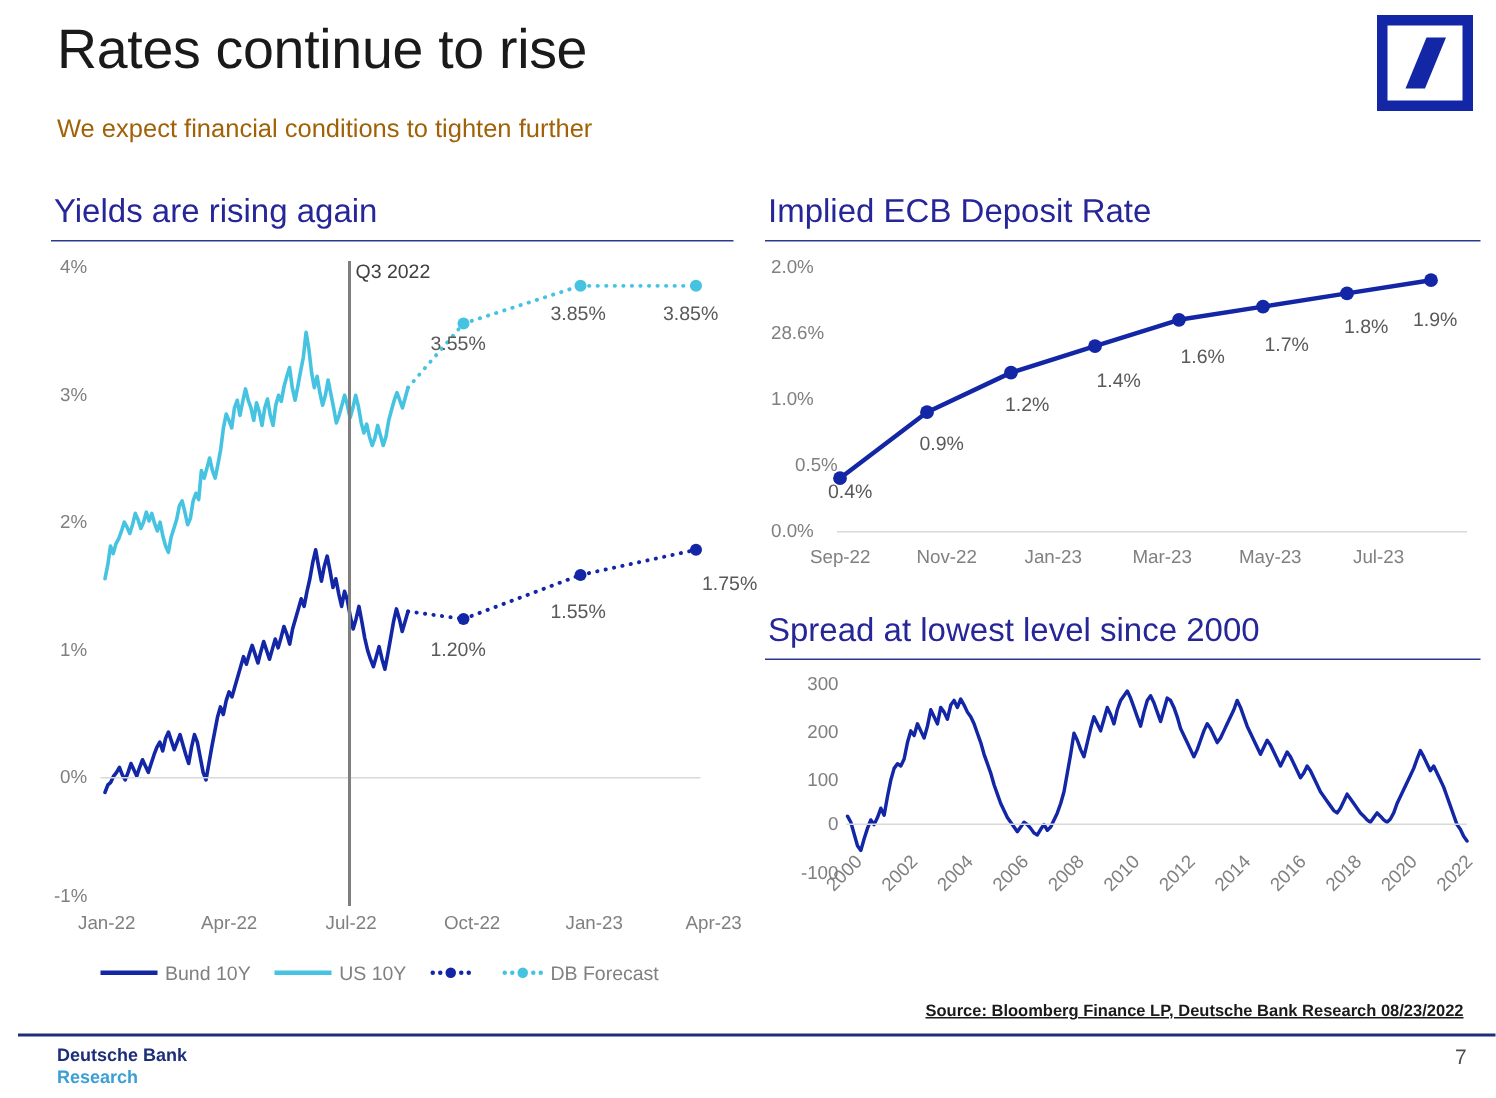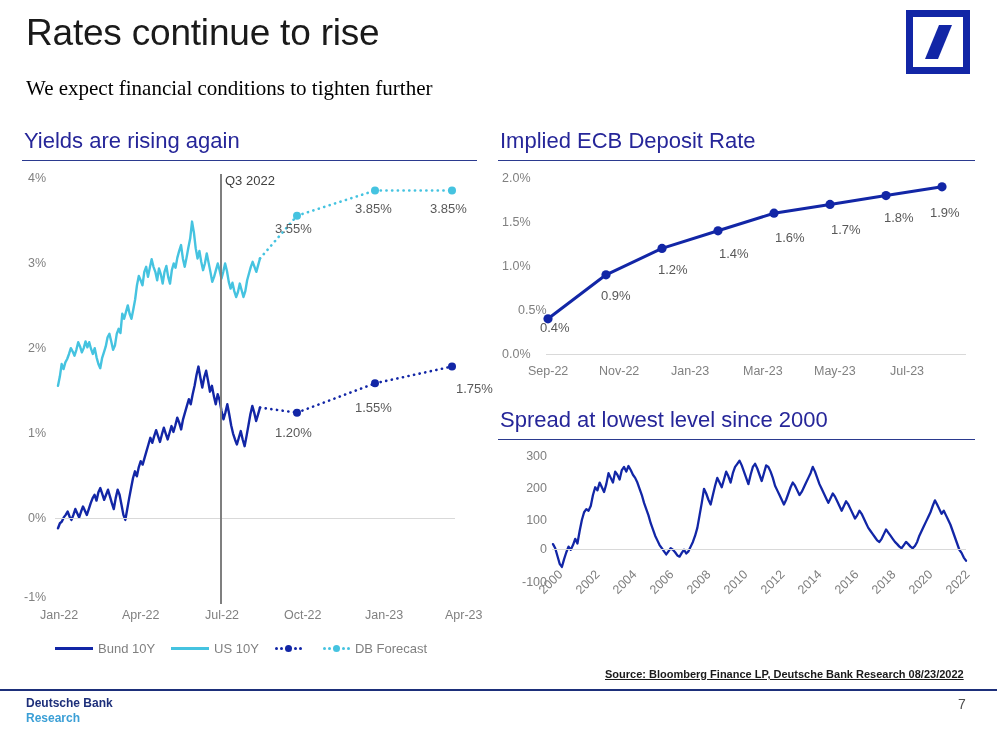--- a/index.html
+++ b/index.html
@@ -4,31 +4,31 @@
 <style>
   html,body{margin:0;padding:0;}
   body{
     width:997px;height:732px;
     background:#ffffff;
     font-family:"Liberation Sans", sans-serif;
     color:#333;
     overflow:hidden;
     position:relative;
   }
-  .slide{position:absolute;inset:0;}
+  .slide{position:absolute;inset:0;margin-left:12px;}
 
   
   #page-title{
     position:absolute;left:26px;top:12px;
     font-size:37px;font-weight:400;color:#1a1a1a;
     letter-spacing:-0.2px;
   }
   #page-subtitle{
     position:absolute;left:26px;top:76px;
-    font-size:21px;font-weight:400;color:#000000;font-family:Liberation Serif, serif;
+    font-size:17px;font-weight:400;color:#a16207;
   }
   #db-logo{
     position:absolute;left:908px;top:12px;width:60px;height:60px;
   }
 
   
   .panel-heading{
     position:absolute;
     font-size:22px;color:#262699;font-weight:400;white-space:nowrap;
   }
@@ -163,21 +163,21 @@
       </span>
       <span>DB Forecast</span>
     </div>
   </div>
 
   <div class="panel-heading" style="left:500px;top:128px;">Implied ECB Deposit Rate</div>
   <div class="panel-rule" style="left:498px;top:160px;width:477px;"></div>
 
   <div class="chart" style="left:490px;top:160px;width:507px;height:235px;">
     <div class="axis-label" style="left:12px;top:11px;">2.0%</div>
-    <div class="axis-label" style="left:12px;top:55px;">1.5%</div>
+    <div class="axis-label" style="left:12px;top:55px;">28.6%</div>
     <div class="axis-label" style="left:12px;top:99px;">1.0%</div>
     <div class="axis-label" style="left:28px;top:143px;">0.5%</div>
     <div class="axis-label" style="left:12px;top:187px;">0.0%</div>
 
     <div class="gridline" style="left:56px;top:194px;width:420px;"></div>
 
     <svg id="ecb-svg" width="507" height="235">
         <path d="M 58 158.80 L 116 114.80 L 172 88.40 L 228 70.80 L 284 53.20 L 340 44.40 L 396 35.60 L 452 26.80" fill="none" stroke="#1226A6" stroke-width="3" stroke-linejoin="round" stroke-linecap="round"></path>
         <circle cx="58" cy="158.8" r="4.6" fill="#1226A6"></circle>
         <circle cx="116" cy="114.80000000000001" r="4.6" fill="#1226A6"></circle>

